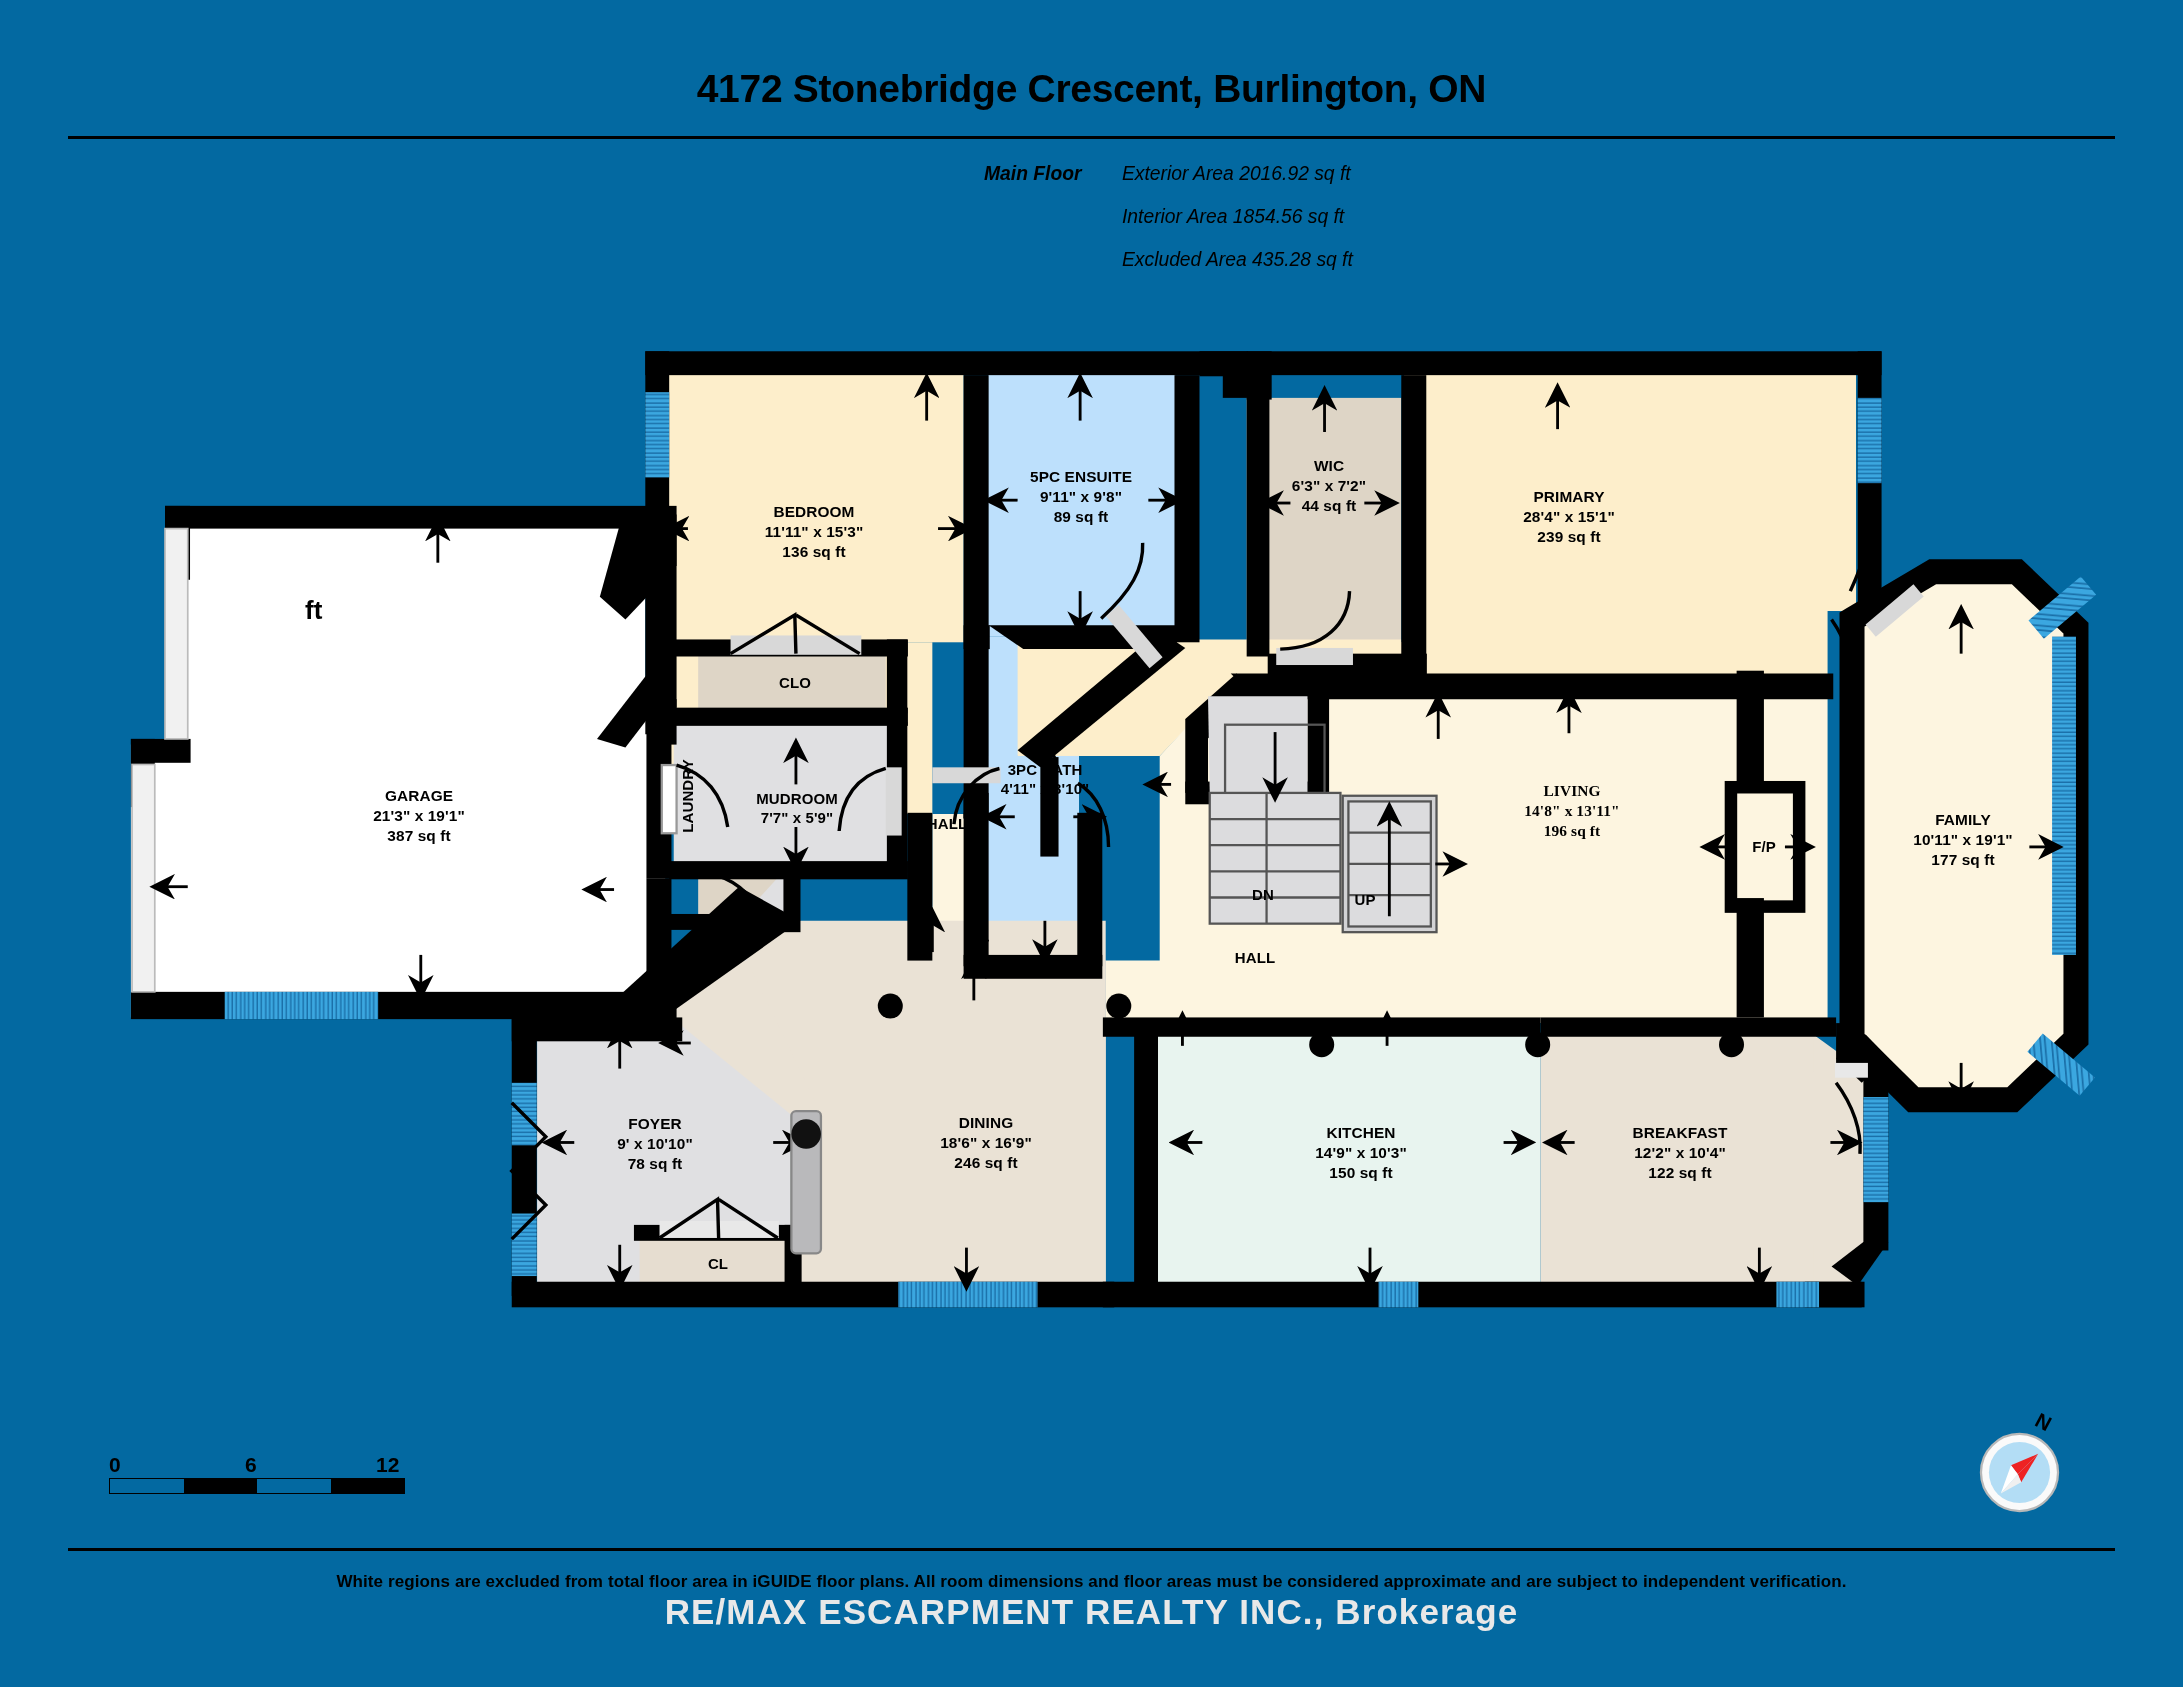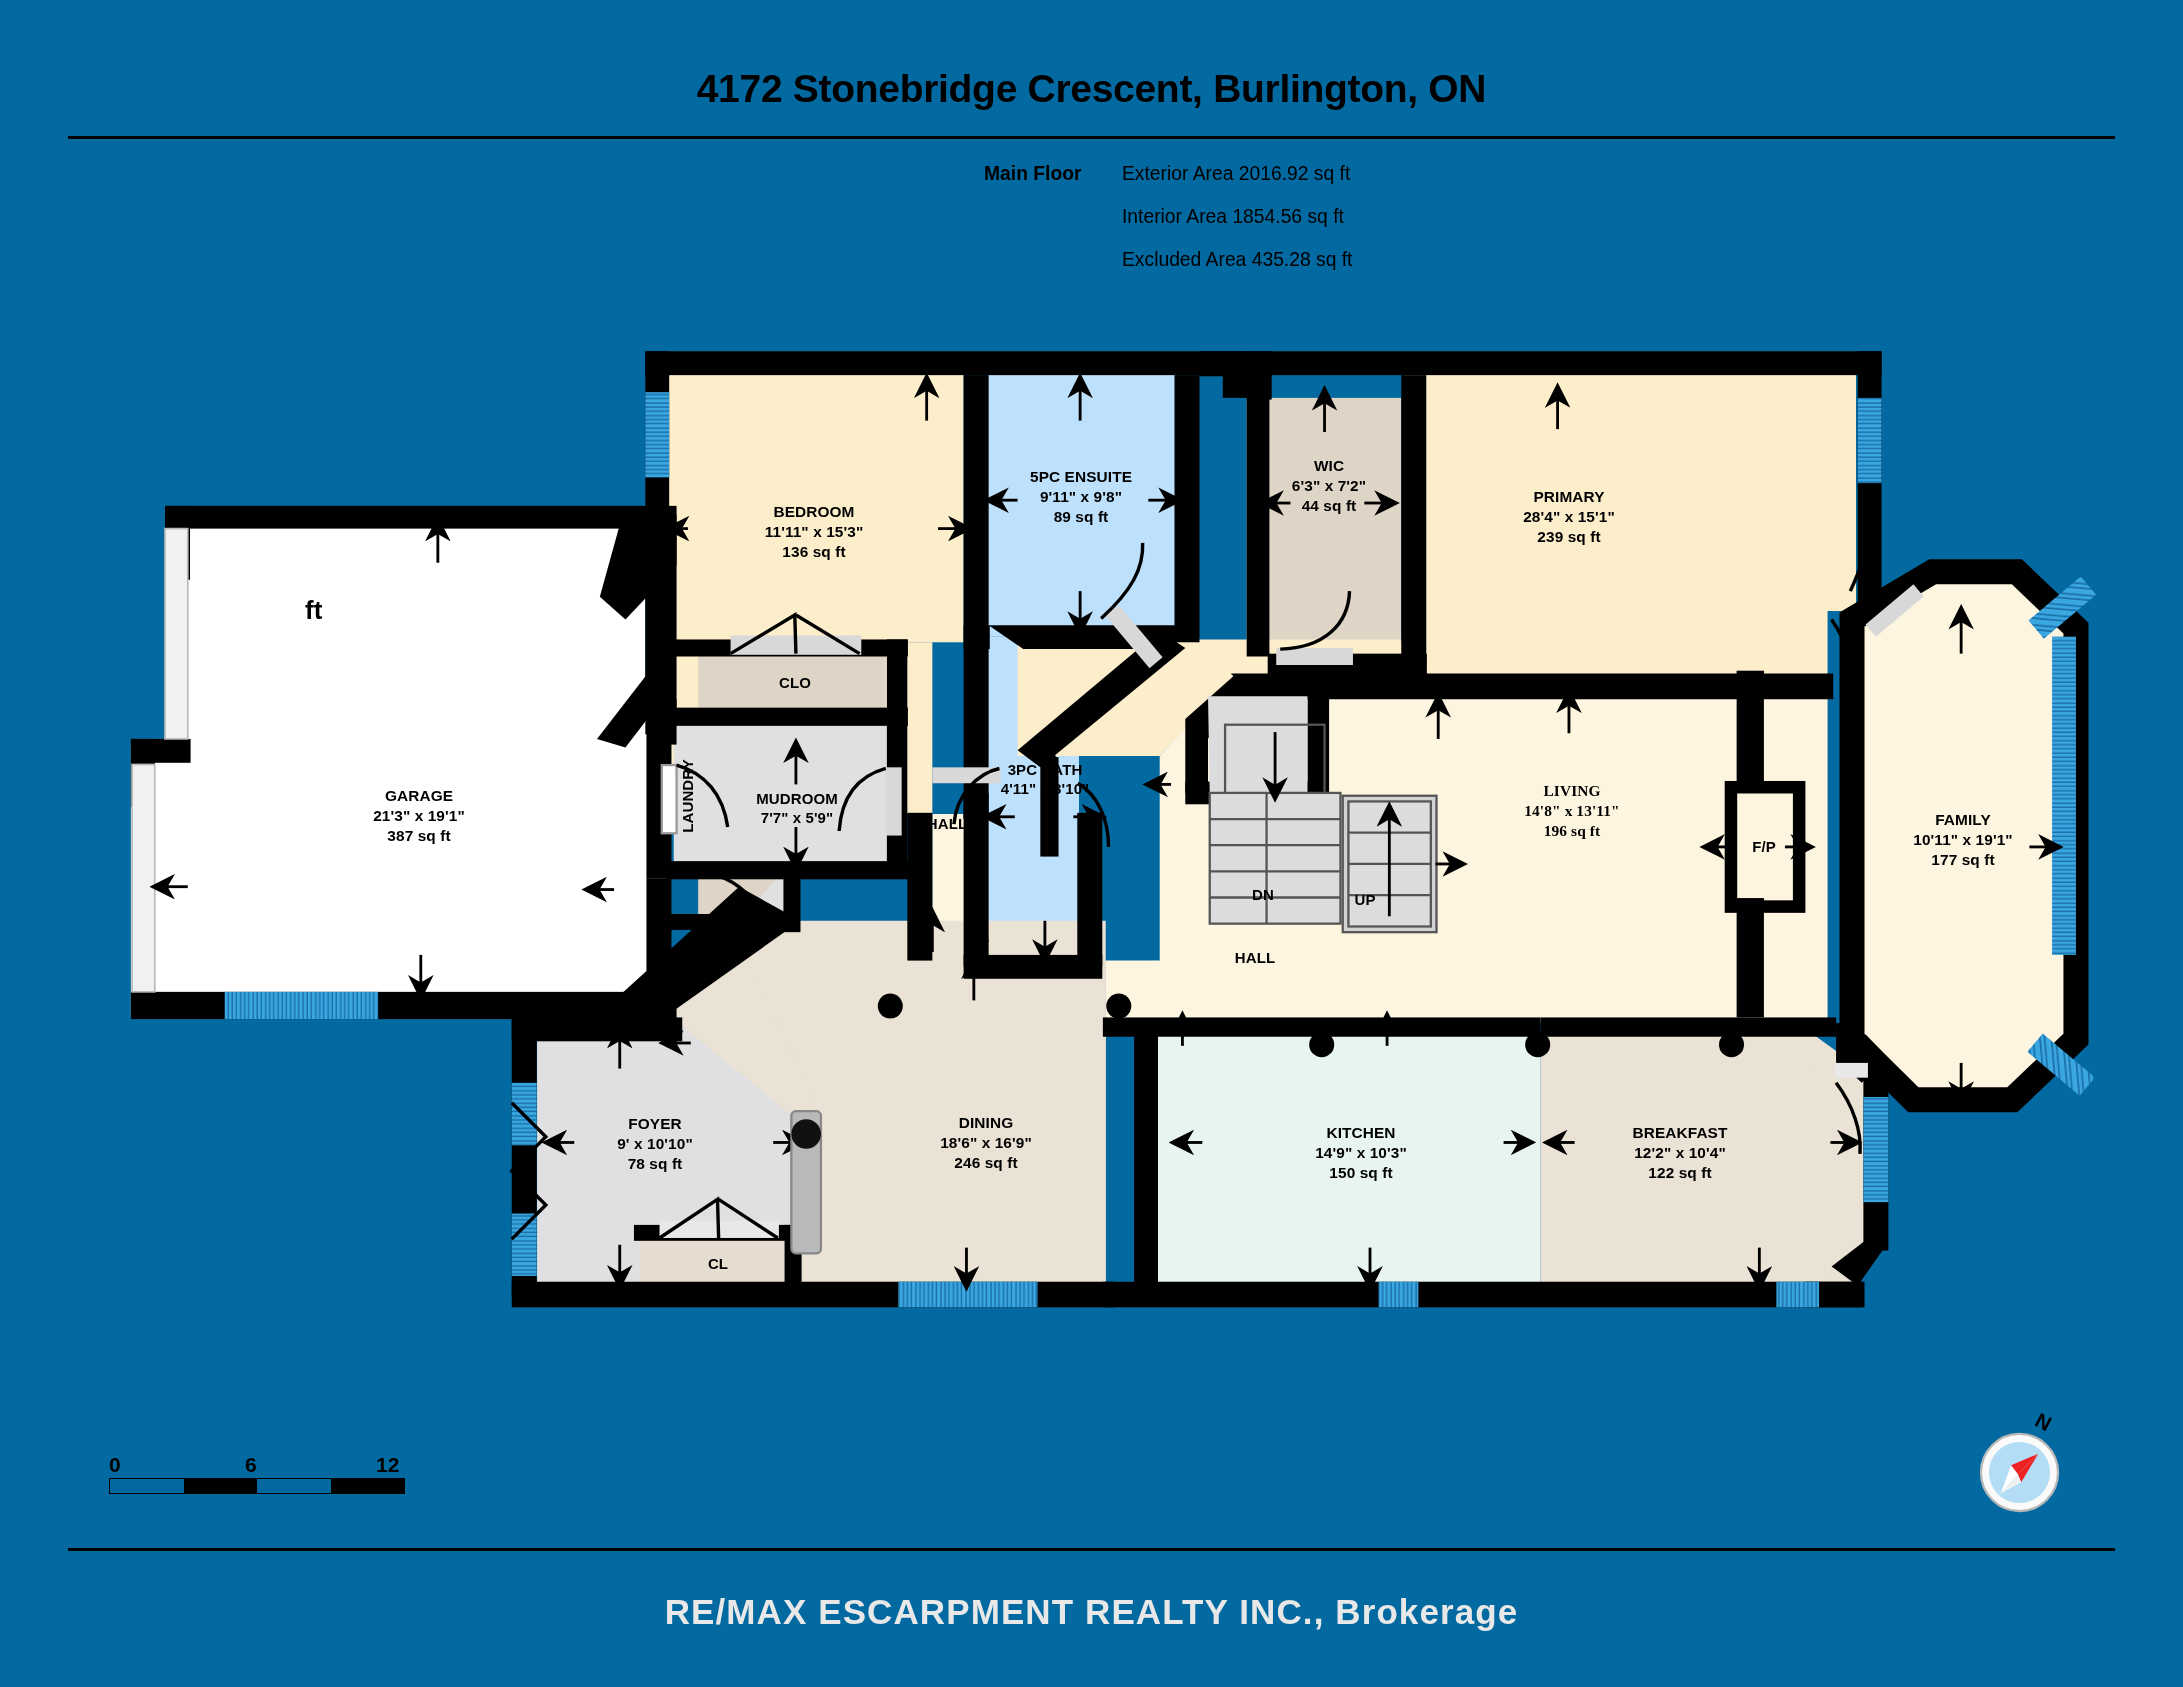--- a/index.html
+++ b/index.html
@@ -13,21 +13,21 @@
   .title{
     position:absolute;left:0;top:67px;width:2183px;text-align:center;
     font-size:39px;font-weight:bold;letter-spacing:-0.3px;
   }
   .rule-top{
     position:absolute;left:68px;top:136px;width:2047px;height:3.4px;background:#000;
   }
   .areas{
     position:absolute;left:984px;top:152px;font-size:19.3px;line-height:43px;
   }
-  .areas .row{display:flex;}
+  .areas .row{display:flex;font-style:italic;}
   .areas .lbl{width:138px;font-weight:bold;}
   .areas .val{white-space:nowrap;}
 
   
   .plan{position:absolute;left:0;top:0;width:2183px;height:1687px;}
   .plan svg{display:block;}
 
   
   .rlabel{
     position:absolute;text-align:center;font-size:15.4px;line-height:20px;
@@ -479,20 +479,21 @@
     <div class="scalebar">
       <i></i>
       <i class="d"></i>
       <i></i>
       <i class="d"></i>
     </div>
   </div>
   <div class="ftlbl">ft</div>
 
   <div class="rule-bot"></div>
+  <div class="disclaimer">White regions are excluded from total floor area in iGUIDE floor plans. All room dimensions and floor areas must be considered approximate and are subject to independent verification.</div>
   <div class="watermark">RE/MAX ESCARPMENT REALTY INC., Brokerage</div>
 
   <div class="compass">
     <svg width="85" height="85" viewBox="0 0 150 150" xmlns="http://www.w3.org/2000/svg">
       <circle cx="75" cy="75" r="68" fill="#fafafa" stroke="#b8b8b8" stroke-width="4"></circle>
       <circle cx="75" cy="75" r="54" fill="#b3ddf5"></circle>
       <polygon points="108,42 72,78 60,62" fill="#ee2222"></polygon>
       <polygon points="108,42 72,78 78,92" fill="#ee2222"></polygon>
       <polygon points="72,78 60,62 42,112" fill="#ffffff"></polygon>
       <polygon points="72,78 78,92 42,112" fill="#f0f0f0"></polygon>

